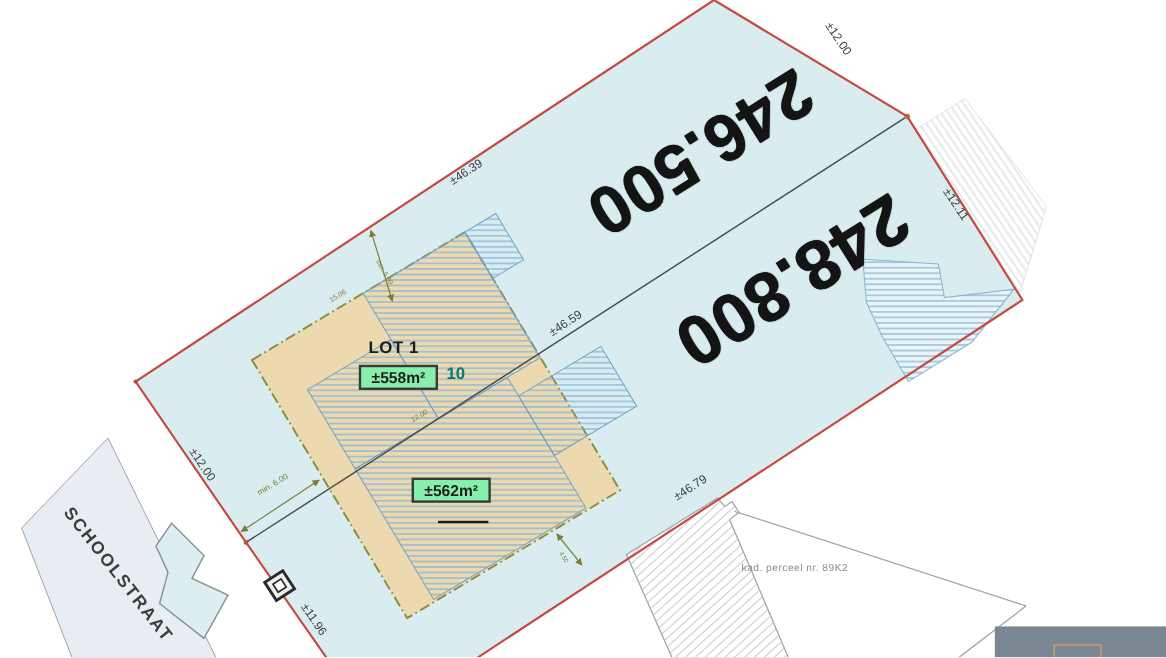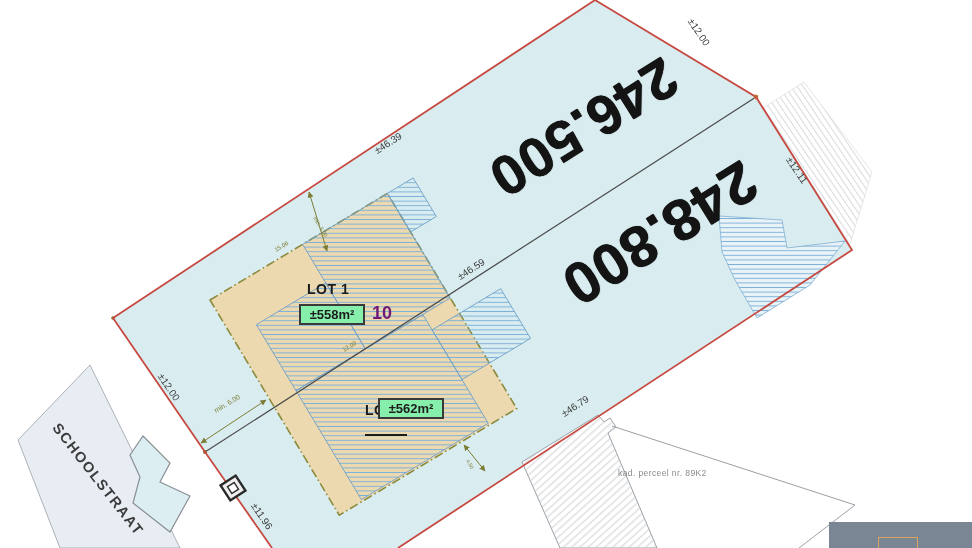--- a/index.html
+++ b/index.html
@@ -5,21 +5,21 @@
   html,body{margin:0;padding:0;background:#ffffff;}
   .stage{position:relative;width:972px;height:548px;overflow:hidden;background:#ffffff;
          font-family:"Liberation Sans", sans-serif;}
   .stage svg{position:absolute;left:0;top:0;}
   .overlay{position:absolute;white-space:nowrap;}
   .lot-label{font-weight:bold;font-size:14px;color:#1c1c1c;letter-spacing:.5px;
              border-bottom:2px solid #1c1c1c;padding-bottom:16px;}
   .area-box{box-sizing:border-box;border:2px solid #3a3a3a;background:#86efac;
             font-weight:bold;font-size:13px;color:#1c1c1c;text-align:center;
             width:66px;height:21px;line-height:18px;}
-  .house-no{font-weight:bold;font-size:18px;color:#701a75;}
+  .house-no{font-weight:bold;font-size:14px;color:#0f766e;}
   .kad-text{font-size:8.5px;color:#8a8a8a;letter-spacing:.4px;padding-left:32px;}
   .price{font-weight:800;font-size:56px;color:#141414;letter-spacing:1px;
          transform-origin:0 0;transform:rotate(148deg);
          text-shadow:0 0 1px #141414, 0.5px 0.5px 0 #141414;}
   .street{font-weight:bold;font-size:14.5px;color:#3c3c3c;letter-spacing:1.5px;
           transform-origin:0 0;transform:rotate(52deg);}
   .inset{position:absolute;left:829px;top:522px;width:143px;height:26px;background:#7a8694;}
   .inset-shape{position:absolute;left:49px;top:15px;width:38px;height:14px;
                border:1.5px solid #d9a55f;}
 </style>
@@ -105,21 +105,21 @@
     <rect x="-9" y="-9" width="18" height="18" fill="#efefef" stroke="#2a2a2a" stroke-width="2.4"></rect>
     <rect x="-4" y="-4" width="8" height="8" fill="#ffffff" stroke="#2a2a2a" stroke-width="1.4"></rect>
   </g>
 </svg>
 
 <div class="overlay lot-label" style="left:307px;top:281px;">LOT 1</div>
 <div class="overlay area-box" style="left:299px;top:304px;">±558m²</div>
 <div class="overlay house-no" style="left:372px;top:303px;">10</div>
 
 <div class="overlay lot-label" style="left:365px;top:380px;margin-top:22px;">LOT 2</div>
-<div class="overlay area-box" style="left:378px;top:398px;">±562m²</div>
+<div class="overlay area-box" style="left:343px;top:398px;">±562m²</div>
 
 <div class="overlay kad-text" style="left:586px;top:468px;">kad. perceel nr. 89K2</div>
 
 <div class="overlay street" style="left:62px;top:420px;">SCHOOLSTRAAT</div>
 
 <div class="overlay price" style="left:690px;top:100px;">246.500</div>
 <div class="overlay price" style="left:770px;top:205px;font-size:58px;">248.800</div>
 
 <div class="inset">
   <div class="inset-shape"></div>

